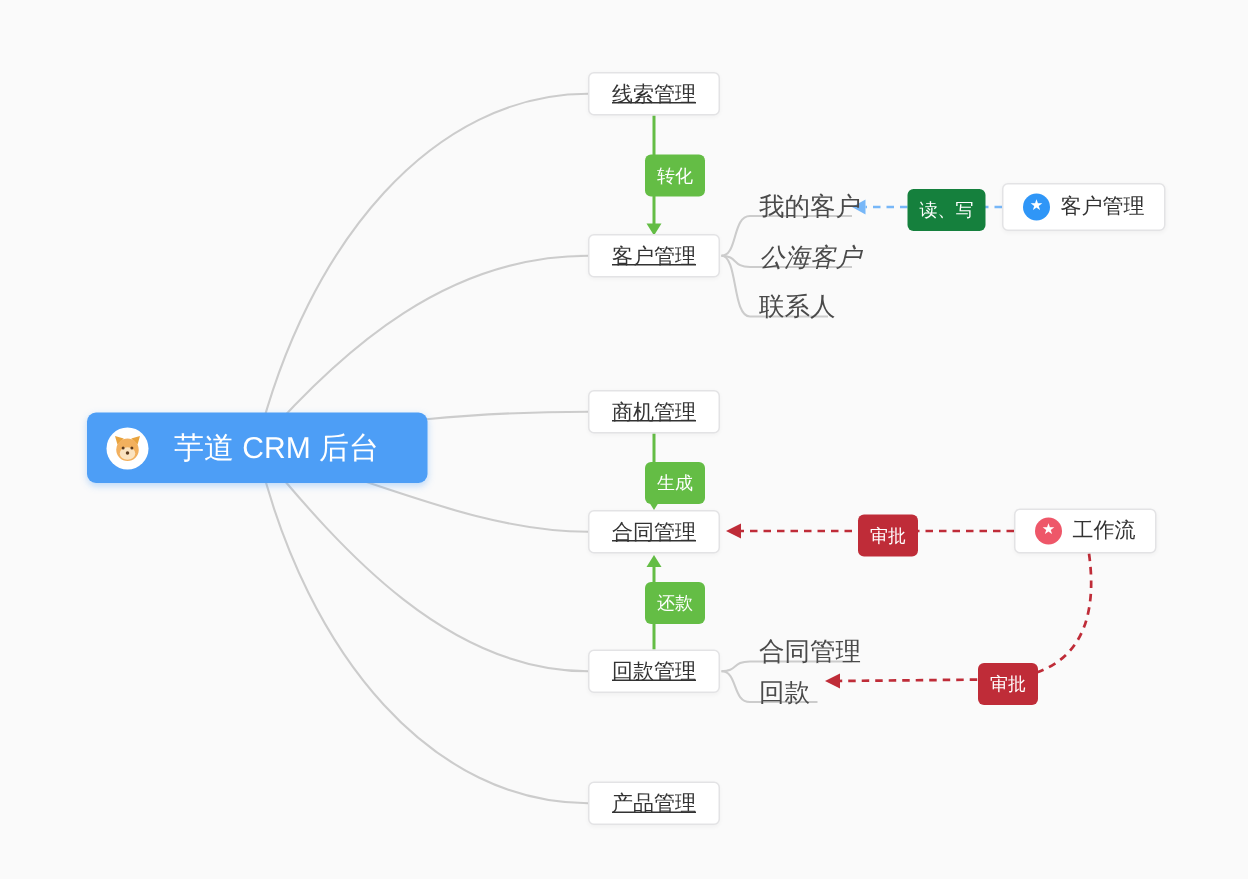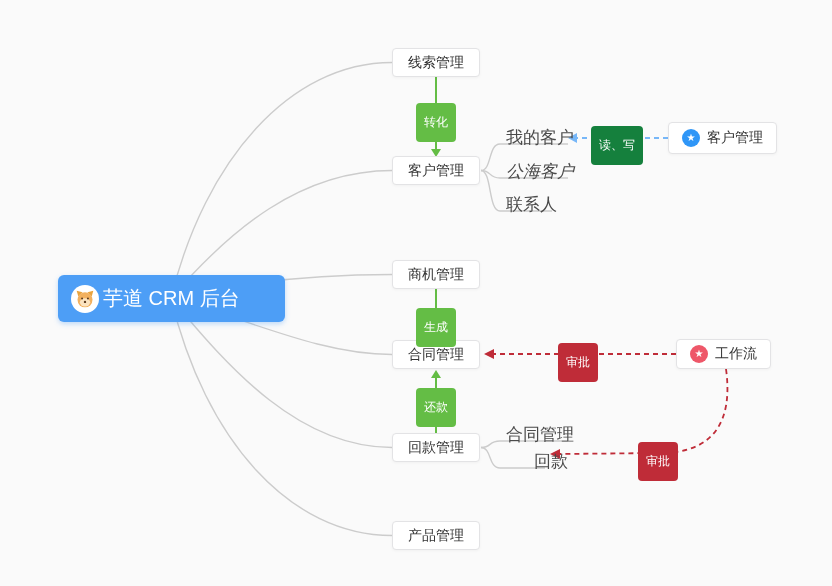--- a/index.html
+++ b/index.html
@@ -4,52 +4,52 @@
 <style>
   * { margin:0; padding:0; box-sizing:border-box; }
   html,body { background:#fafafa; }
   body { font-family:"Liberation Sans","DejaVu Sans",sans-serif; }
   .canvas { position:relative; width:832px; height:586px; background:#fafafa; overflow:hidden; }
   svg.edges { position:absolute; left:0; top:0; }
 
   .node { position:absolute; background:#fff; border:1px solid #e3e3e5; border-radius:4px;
           display:flex; align-items:center; justify-content:center; font-size:14px; color:#333;
           box-shadow:0 1px 3px rgba(0,0,0,0.04); }
-  .module { left:392px; width:88px; height:29px; }
+  .module { left:392px; width:88px; height:29px;text-decoration:underline; }
   #node-lead       { top:48px; }
   #node-customer   { top:156px; }
   #node-business   { top:260px; }
   #node-contract   { top:340px; }
   #node-receivable { top:433px; }
   #node-product    { top:521px; }
 
   .root { position:absolute; left:58px; top:275px; width:227px; height:47px; background:#4d9ef6;
           border-radius:6px; color:#fff; font-size:20px; display:flex; align-items:center;
-          padding-left:13px; gap:4px; box-shadow:0 2px 5px rgba(77,158,246,0.35); }
+          padding-left:13px; gap:17px; box-shadow:0 2px 5px rgba(77,158,246,0.35); }
   .emoji-circle { width:28px; height:28px; border-radius:50%; background:#fff; flex:0 0 28px;
                   display:flex; align-items:center; justify-content:center; }
 
-  .badge { position:absolute; height:39px; border-radius:4px; color:#fff; font-size:12px;
-           display:inline-flex; align-items:center; justify-content:center; padding:0 8px; white-space:nowrap; }
+  .badge { position:absolute; height:28px; border-radius:4px; color:#fff; font-size:12px;
+           display:inline-flex; align-items:center; justify-content:center; padding:0 8px; white-space:nowrap;margin-left:14px; }
   .badge.green { background:#64bd45; }
   .badge.blue  { background:#15803d; }
   .badge.red   { background:#bf2c38; }
   #badge-convert   { left:416px; top:103px; }
   #badge-generate  { left:416px; top:308px; }
   #badge-repay     { left:416px; top:388px; }
   #badge-readwrite { left:591px; top:126px; }
   #badge-approve-contract   { left:558px; top:343px; }
   #badge-approve-receivable { left:638px; top:442px; }
 
   .child-label { position:absolute; font-size:17px; color:#4a4a4a; white-space:nowrap; }
   #child-my-customer   { left:506px; top:126px; }
   #child-open-sea      { left:506px; top:160px;font-style:italic; }
   #child-contact       { left:506px; top:193px; }
   #child-repay-plan    { left:506px; top:423px; }
-  #child-receivable    { left:506px; top:450px;margin-left:28px; }
+  #child-receivable    { left:506px; top:450px; }
 
   .side-node { position:absolute; background:#fff; border:1px solid #e3e3e5; border-radius:4px;
                display:inline-flex; align-items:center; font-size:14px; color:#333; padding:0 13px;
                box-shadow:0 1px 3px rgba(0,0,0,0.04); }
   #node-data-permission { left:668px; top:122px; height:32px; }
   #node-workflow        { left:676px; top:339px; height:30px; }
   .star-circle { width:18px; height:18px; border-radius:50%; display:flex; align-items:center;
                  justify-content:center; color:#fff; font-size:10px; margin-right:7px; line-height:1; }
   .star-circle.blue { background:#2f96f7; }
   .star-circle.red  { background:#ee5769; }

